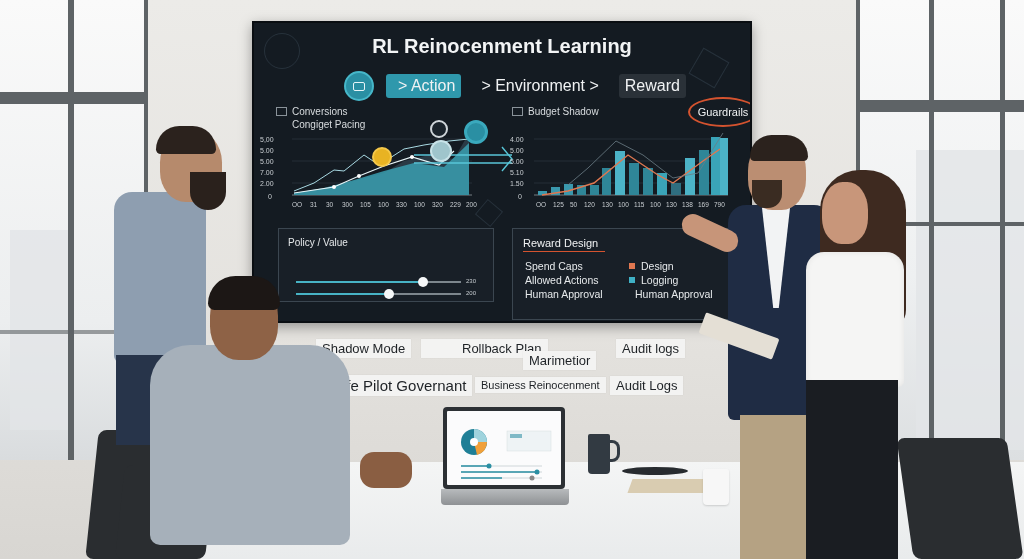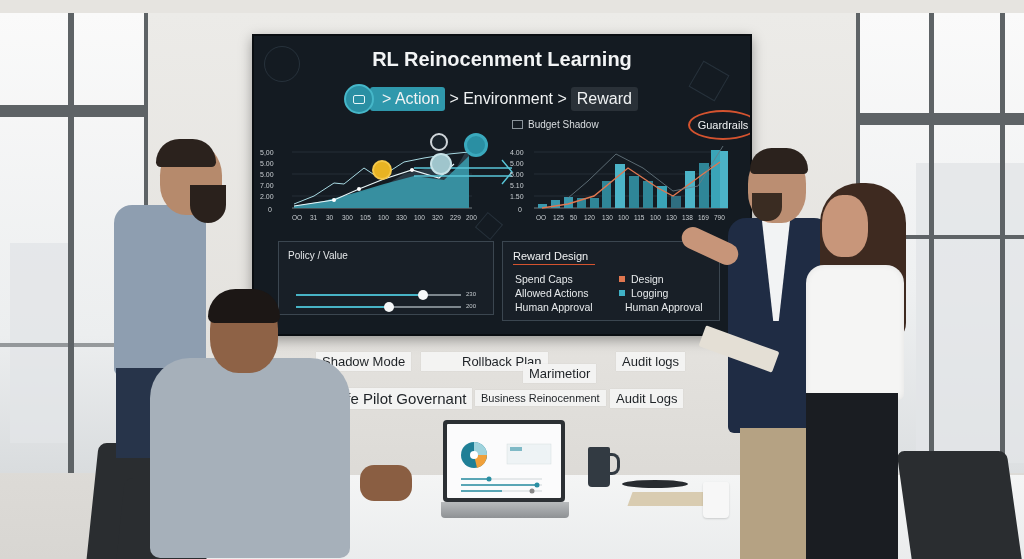--- a/index.html
+++ b/index.html
@@ -1,32 +1,32 @@
 <!DOCTYPE html>
 <html><head>
 <meta charset="utf-8">
 <style>
   * { box-sizing: border-box; margin: 0; padding: 0; }
   html, body { width: 1024px; height: 559px; overflow: hidden; }
   body { font-family: "Liberation Sans", sans-serif; background: #e6e4e0; position: relative; }
 
-  .scene { position: absolute; inset: 0; overflow: hidden; margin-top: 13px; }
+  .scene { position: absolute; inset: 0; overflow: hidden; }
 
   
   .wall { position: absolute; inset: 0; background: linear-gradient(180deg, #ecebe8 0%, #e4e2de 60%, #d8d6d2 100%); }
   .window-left { position: absolute; left: 0; top: 0; width: 148px; height: 460px; background: linear-gradient(180deg,#fafafa,#eceeef 70%,#d9dcde); }
   .window-right { position: absolute; left: 856px; top: 0; width: 168px; height: 460px; background: linear-gradient(180deg,#fafafa,#eef0f1 60%,#dcdfe1); }
   .mullion { position: absolute; background: #5e6366; }
   .building { position: absolute; background: #e2e5e7; opacity: .8; }
 
   
   .screen { position: absolute; left: 252px; top: 21px; width: 500px; height: 302px; background: #141b22; border: 2px solid #0a0e12; box-shadow: 0 4px 12px rgba(0,0,0,.35); overflow: hidden; }
   .screen-bg-shape { position: absolute; border: 1px solid rgba(120,150,170,.18); }
   .screen-title { position: absolute; left: 0; right: 0; top: 12px; text-align: center; color: #f2f4f5; font-size: 20px; font-weight: 600; }
-  .flow { position: absolute; left: 90px; top: 48px; display: flex; align-items: center; gap: 4px; color: #f0f2f3; font-size: 16px; }
+  .flow { position: absolute; left: 90px; top: 48px; display: flex; align-items: center; gap: 20px; color: #f0f2f3; font-size: 16px; }
   .flow-agent { width: 30px; height: 30px; border-radius: 50%; background: #2a8fa3; border: 2px solid #46b7c9; display: flex; align-items: center; justify-content: center; margin-right: -8px; z-index: 2; }
   .flow-agent-inner { width: 12px; height: 9px; border: 1.5px solid #e6f5f8; border-radius: 2px; }
   .flow-action { background: #2f98ac; padding: 3px 6px 3px 12px; border-radius: 3px; }
   .flow-reward { background: #2a3138; padding: 3px 6px; border-radius: 3px; }
 
   .chart-label { position: absolute; color: #d8dcdf; font-size: 10px; line-height: 13px; }
   .chart-icon { display: inline-block; width: 11px; height: 9px; border: 1px solid #8a939a; margin-right: 5px; vertical-align: -1px; position: relative; }
 
   .panel { position: absolute; border: 1px solid #3b4650; border-radius: 0; background: rgba(25,33,41,.8); }
   .panel-cap { color: #e4e7e9; font-size: 10px; }
@@ -98,20 +98,24 @@
 
     <div class="flow">
       <div class="flow-agent">
           <div class="flow-agent-inner"></div>
         </div>
       <span class="flow-action">&gt; Action</span>
       <span>&gt; Environment &gt;</span>
       <span class="flow-reward">Reward</span>
     </div>
 
+    <div class="chart-label" style="left:22px;top:82px;">
+      <div><span class="chart-icon"></span><span>Conversions</span></div>
+      <div style="padding-left:16px">Congiget Pacing</div>
+    </div>
     <svg style="position:absolute;left:0;top:110px;" width="260" height="80">
       <g fill="#c9ced2" font-size="7" font-family="Liberation Sans, sans-serif">
         <text x="6" y="9">5,00</text>
           <text x="6" y="20">5.00</text>
           <text x="6" y="31">5.00</text>
         <text x="6" y="42">7.00</text>
           <text x="6" y="53">2.00</text>
           <text x="14" y="66">0</text>
       </g>
       <g stroke="#2c3841" stroke-width="0.7">
@@ -210,21 +214,21 @@
         <div class="slider-thumb" style="left:122px;"></div>
       </div>
       <div class="slider-val" style="left:187px;top:49px;">230</div>
       <div class="slider-track" style="left:17px;top:64px;width:165px;">
         <div class="slider-fill" style="width:92px;"></div>
         <div class="slider-thumb" style="left:88px;"></div>
       </div>
       <div class="slider-val" style="left:187px;top:61px;">200</div>
     </div>
 
-    <div class="panel" style="left:248px;top:205px;width:218px;height:80px;">
+    <div class="panel" style="left:258px;top:205px;width:218px;height:92px;">
       <div style="position:absolute;left:10px;top:8px;color:#f0f2f3;font-size:11px;border-bottom:1.5px solid #d4532f;padding-bottom:2px;width:82px;">Reward Design</div>
       <div style="position:absolute;left:12px;top:30px;">
         <div class="legend-item">Spend Caps</div>
         <div class="legend-item">Allowed Actions</div>
         <div class="legend-item">Human Approval</div>
       </div>
       <div style="position:absolute;left:116px;top:30px;">
         <div class="legend-item"><span class="dot" style="background:#e07750"></span><span>Design</span></div>
         <div class="legend-item"><span class="dot" style="background:#3fb1c6"></span><span>Logging</span></div>
         <div class="legend-item" style="padding-left:6px;">Human Approval</div>

